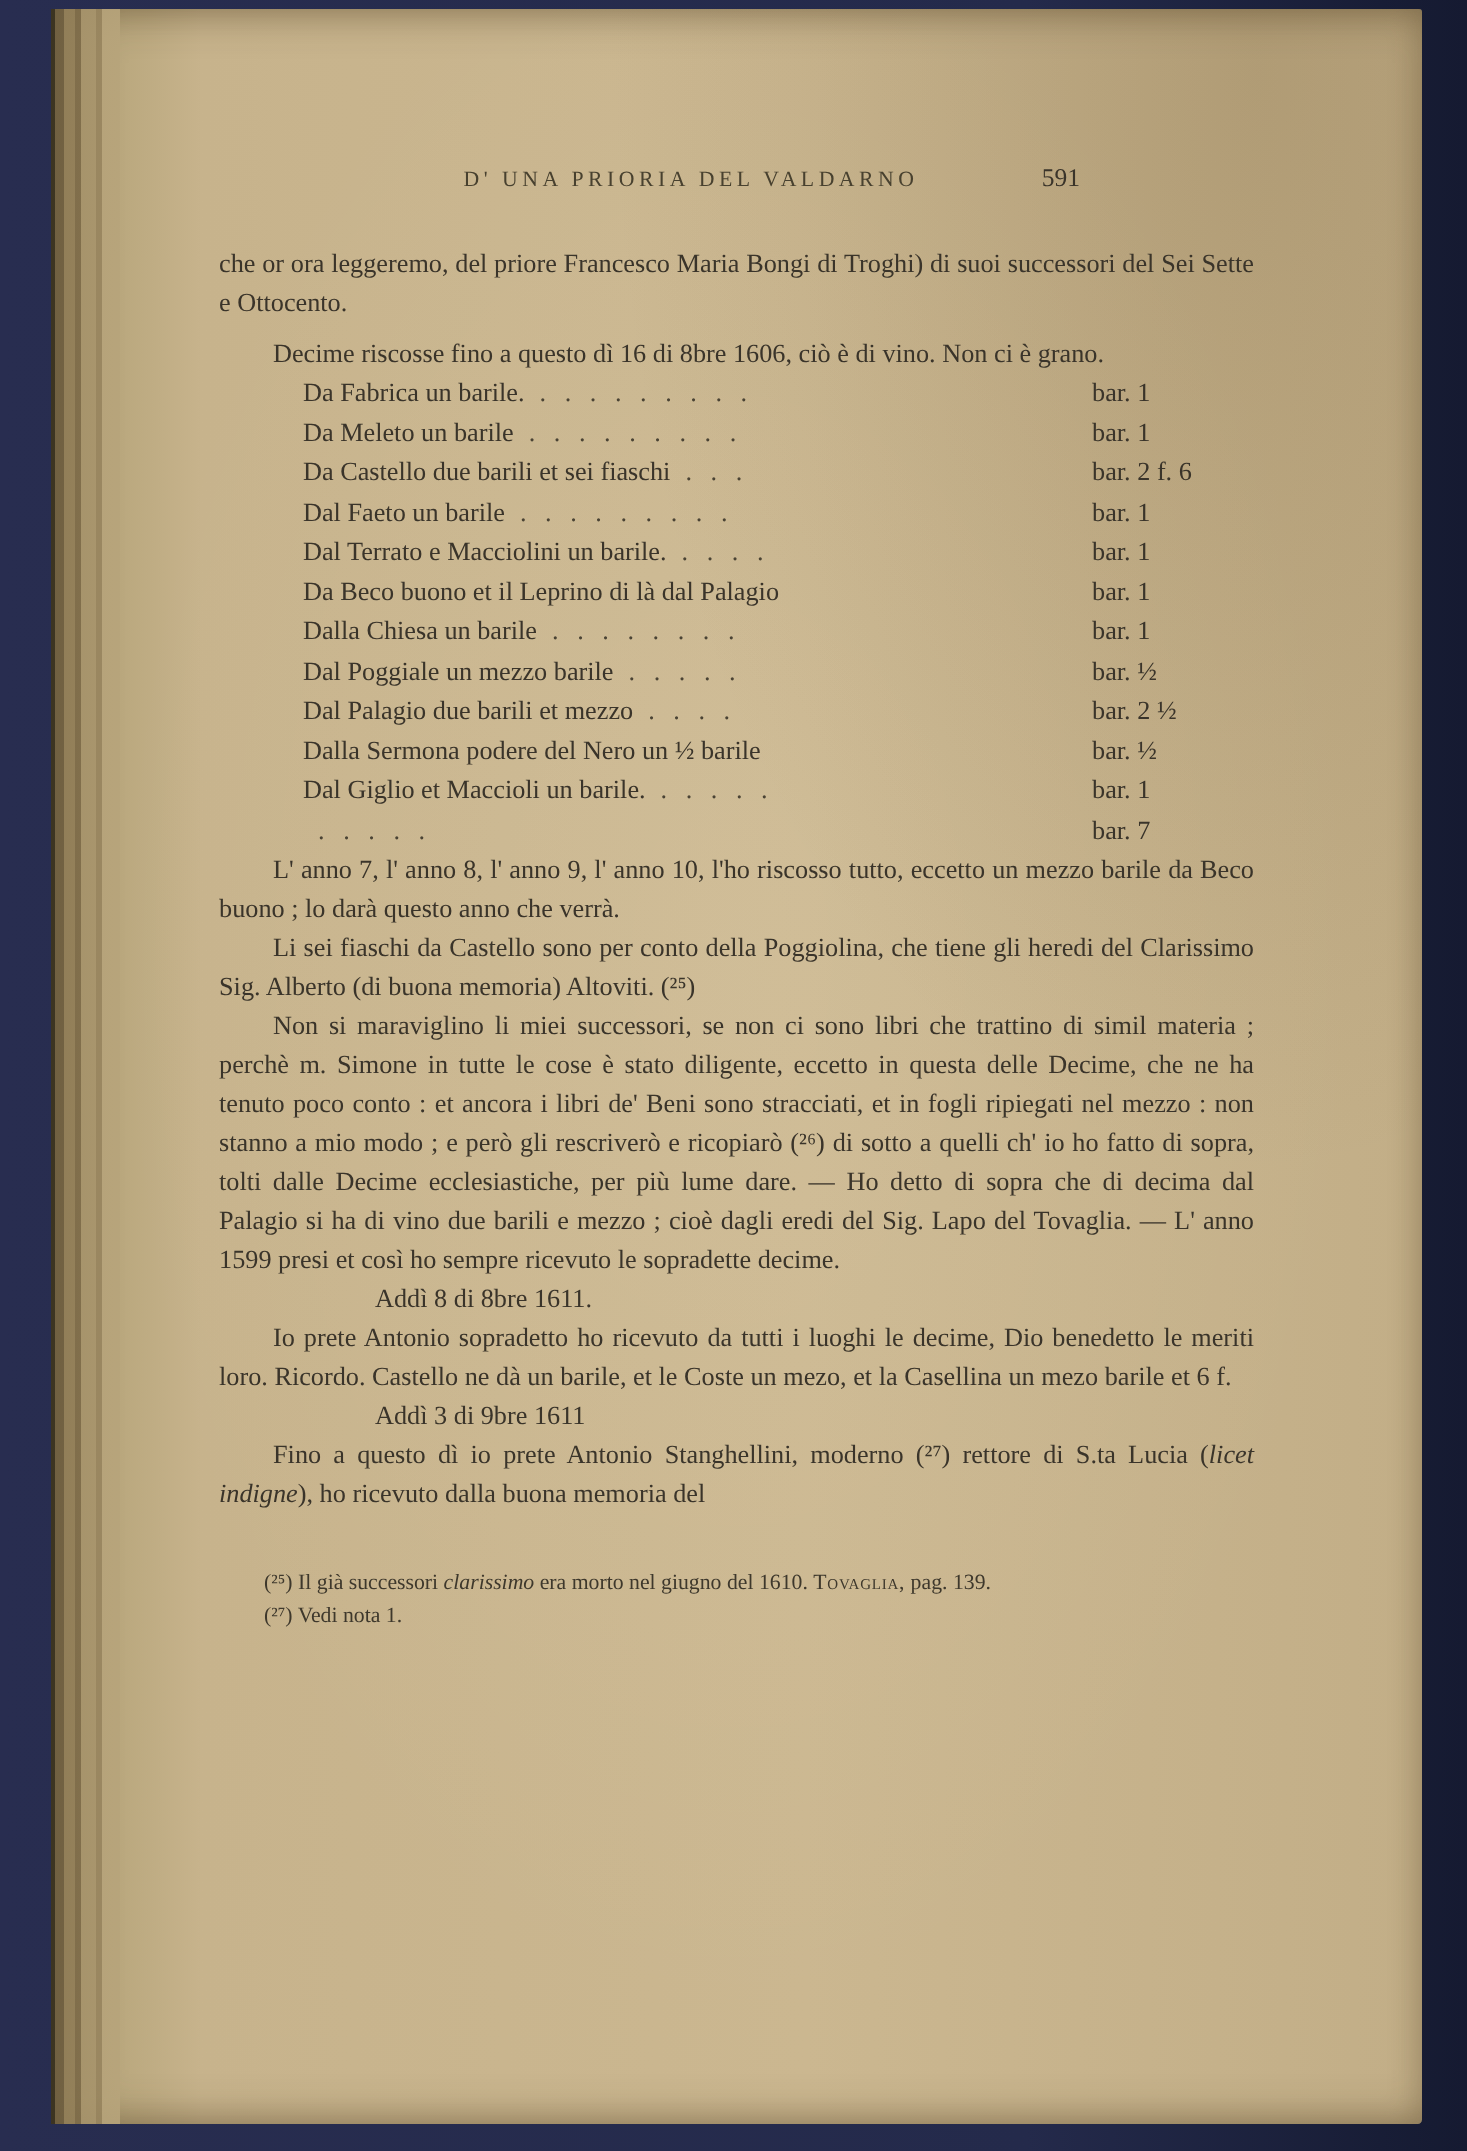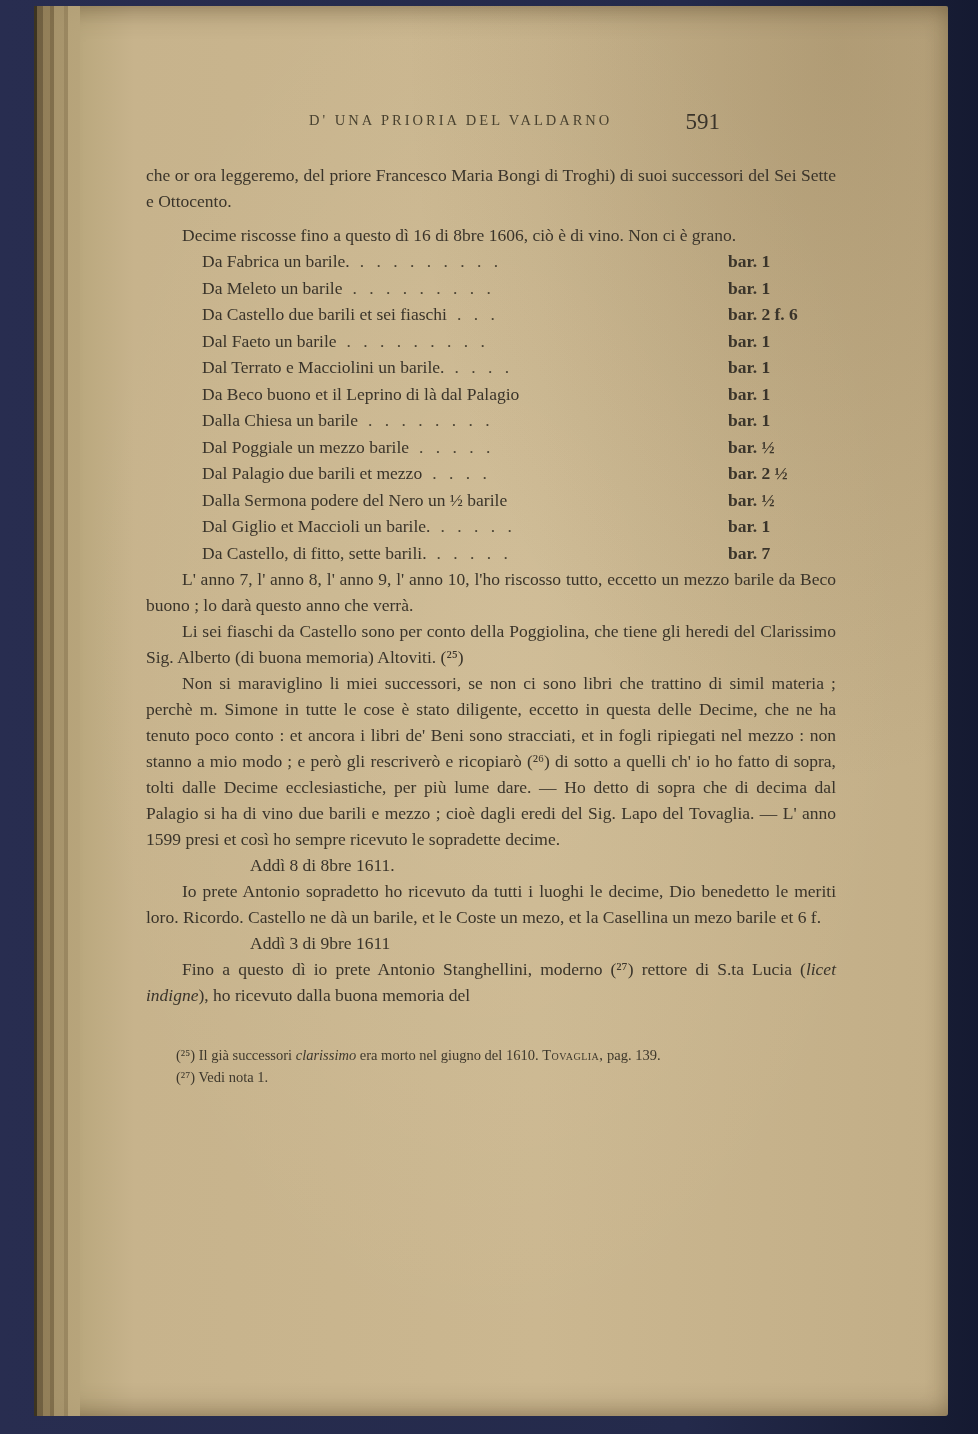--- a/index.html
+++ b/index.html
@@ -37,39 +37,39 @@
   .text {
     position: absolute;
     left: 112px; right: 112px; top: 106px;
     color: #3a342a;
   }
   .header { position: relative; height: 26px; margin-bottom: 24px; }
   .running-title {
     position: absolute; left: 50%; transform: translateX(-60%);
     font-size: 14.5px; letter-spacing: 3px; color: #48412f; white-space: nowrap;
   }
-  .page-number { position: absolute; right: 116px; top: -3px; font-size: 23px; color: #3a342a; }
+  .page-number { position: absolute; right: 116px; top: -3px; font-size: 17px; color: #3a342a; }
 
   .para {
     font-size: 17.5px; line-height: 26px;
     text-align: justify; text-indent: 36px;
   }
   .para.noindent { text-indent: 0; }
   .mt-sm { margin-top: 8px; }
   .it { font-style: italic; }
   .sc { font-variant: small-caps; letter-spacing: .5px; }
 
   .decime-list { margin: 0 0 0 56px; }
   .decime-row { display: flex; font-size: 17.5px; line-height: 26.5px; }
   .d-label { flex: none; white-space: nowrap; }
   .d-dots {
     flex: 1; overflow: hidden; white-space: nowrap;
     padding: 0 10px; letter-spacing: 4px; color: #4a4334;
   }
-  .d-value { flex: none; width: 108px; white-space: nowrap; font-weight: bold; }
+  .d-value { flex: none; width: 108px; white-space: nowrap; }
 
   .date-line { font-size: 17.5px; line-height: 26px; padding-left: 104px; }
 
   .footnotes { margin-top: 36px; font-size: 14.5px; line-height: 22px; color: #3e382c; }
   .fn { text-indent: 30px; text-align: justify; }
 </style>
 </head>
 <body>
 
 <div class="scan">
@@ -137,21 +137,20 @@
           <span class="d-label">Dalla Sermona podere del Nero un ½ barile</span>
           <span class="d-dots"></span>
           <span class="d-value">bar. ½</span>
         </div>
         <div class="decime-row">
           <span class="d-label">Dal Giglio et Maccioli un barile.</span>
           <span class="d-dots">. . . . .</span>
           <span class="d-value">bar. 1</span>
         </div>
         <div class="decime-row">
-          <span class="d-label">Da Castello, di fitto, sette barili.</span>
           <span class="d-dots">. . . . .</span>
           <span class="d-value">bar. 7</span>
         </div>
       </div>
 
       <p class="para">L' anno 7, l' anno 8, l' anno 9, l' anno 10, l'ho riscosso tutto, eccetto un mezzo barile da Beco buono ; lo darà questo anno che verrà.</p>
 
       <p class="para">Li sei fiaschi da Castello sono per conto della Poggiolina, che tiene gli heredi del Clarissimo Sig. Alberto (di buona memoria) Altoviti. (²⁵)</p>
 
       <p class="para">Non si maraviglino li miei successori, se non ci sono libri che trattino di simil materia ; perchè m. Simone in tutte le cose è stato diligente, eccetto in questa delle Decime, che ne ha tenuto poco conto : et ancora i libri de' Beni sono stracciati, et in fogli ripiegati nel mezzo : non stanno a mio modo ; e però gli rescriverò e ricopiarò (²⁶) di sotto a quelli ch' io ho fatto di sopra, tolti dalle Decime ecclesiastiche, per più lume dare. — Ho detto di sopra che di decima dal Palagio si ha di vino due barili e mezzo ; cioè dagli eredi del Sig. Lapo del Tovaglia. — L' anno 1599 presi et così ho sempre ricevuto le sopradette decime.</p>

